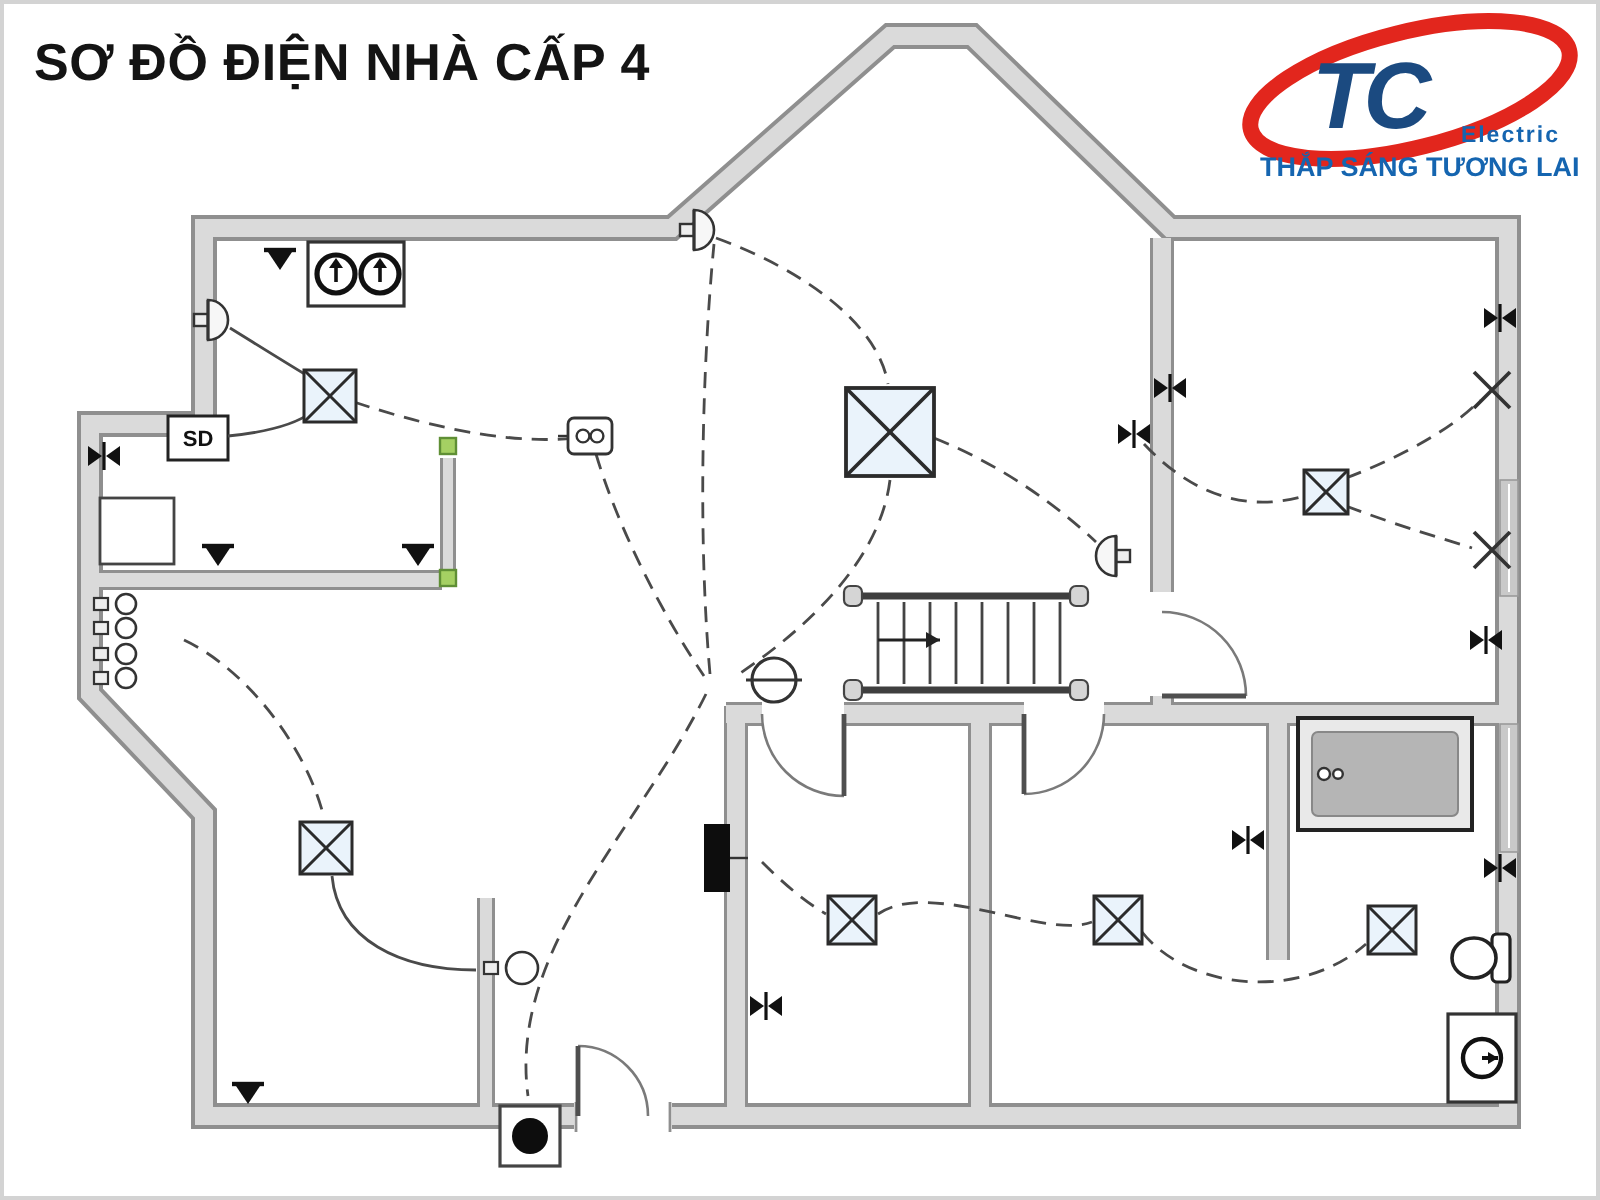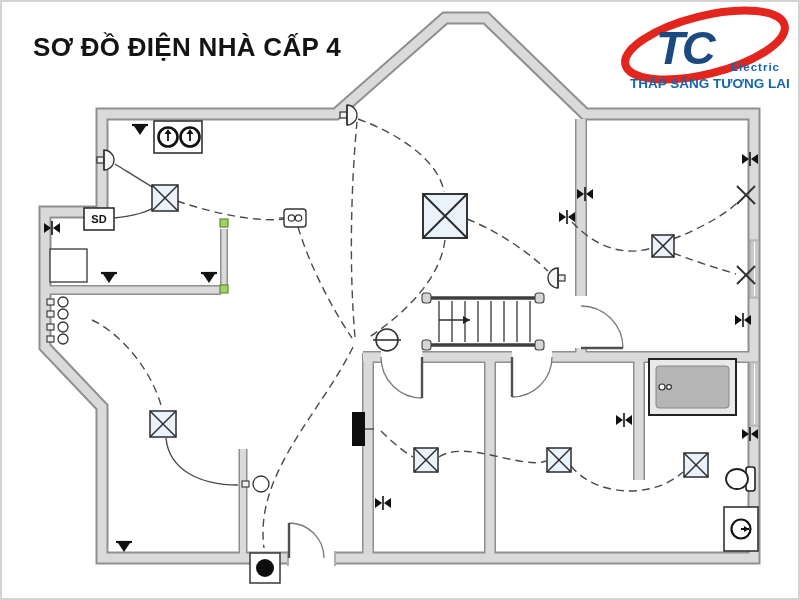--- a/index.html
+++ b/index.html
@@ -1,19 +1,19 @@
 <!DOCTYPE html>
 <html><head>
 <meta charset="utf-8">
 <style>
   html,body{margin:0;padding:0;background:#fff;}
   .frame{position:relative;width:800px;height:600px;background:#ffffff;
          border:2px solid #d3d3d3;box-sizing:border-box;overflow:hidden;
          font-family:"Liberation Sans", sans-serif;}
-  .title{position:absolute;left:15px;top:14px;margin:16px;font-size:26px;font-weight:800;
+  .title{position:absolute;left:15px;top:14px;margin:0;font-size:26px;font-weight:800;
          letter-spacing:.3px;color:#141414;z-index:5;}
   .logo{position:absolute;top:3px;right:-10px;width:198px;height:92px;z-index:5;}
   svg text{font-family:"Liberation Sans", sans-serif;}
   #plan{position:absolute;left:0;top:0;}
 </style>
 </head>
 <body>
 
 <div class="frame">
 

